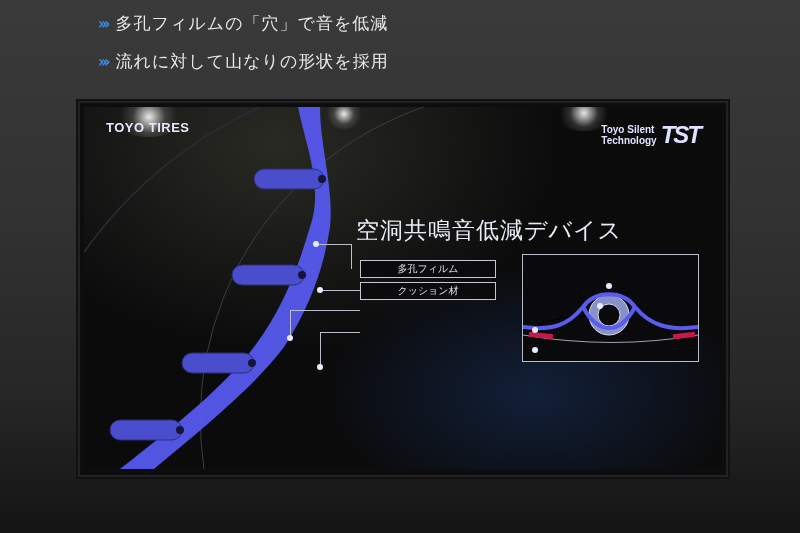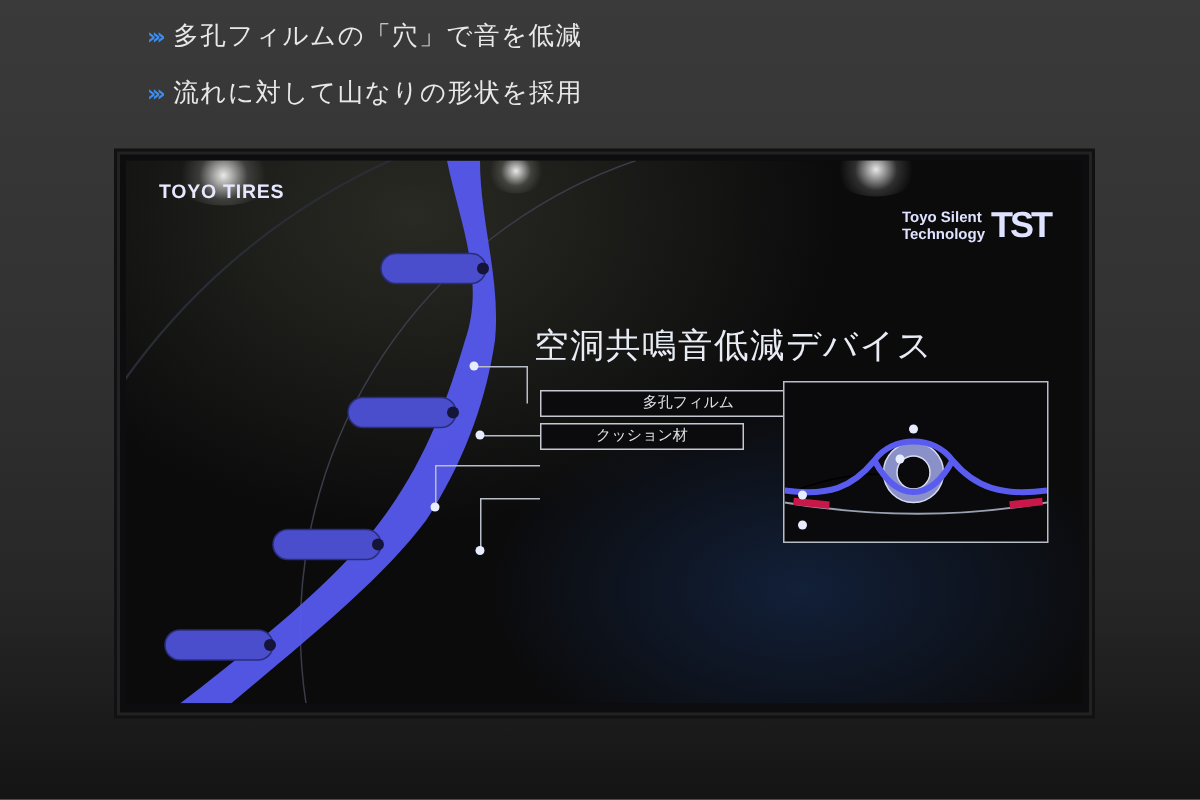--- a/index.html
+++ b/index.html
@@ -8,23 +8,23 @@
     font-family:"DejaVu Sans",sans-serif;}
   .wall-text{position:absolute;left:98px;color:#e8e8e8;font-size:17px;letter-spacing:1px;display:flex;align-items:center;gap:8px;}
   .chev{color:#3d8cf0;font-weight:bold;font-size:15px;letter-spacing:-3px;}
   .monitor{position:absolute;left:78px;top:101px;width:646px;height:372px;background:#0d0d0f;border:2px solid #222;box-shadow:0 0 0 2px #111;}
   .screen{position:absolute;left:4px;top:4px;right:4px;bottom:6px;overflow:hidden;
     background:radial-gradient(ellipse at 30% 10%,#2a2a24 0%,#0b0b0c 45%),#08090c;}
   .glare{position:absolute;border-radius:50%;background:radial-gradient(circle,rgba(255,255,255,.9) 0,rgba(255,255,255,.15) 40%,transparent 70%);}
   .grid{position:absolute;left:240px;top:160px;width:420px;height:210px;
     background:radial-gradient(ellipse at 50% 60%,rgba(30,70,140,.35),transparent 70%);}
   .logo-toyo{position:absolute;left:22px;top:13px;color:#e6e8ff;font-weight:900;font-size:13px;letter-spacing:0.5px;font-family:"Liberation Sans",sans-serif;}
-  .logo-tst{position:absolute;right:22px;top:14px;display:flex;align-items:center;gap:4px;color:#dfe3ff;font-family:"Liberation Sans",sans-serif;margin-top:16px;}
+  .logo-tst{position:absolute;right:22px;top:14px;display:flex;align-items:center;gap:4px;color:#dfe3ff;font-family:"Liberation Sans",sans-serif;}
   .logo-tst .small{font-size:10px;font-weight:bold;line-height:11px;}
-  .logo-tst .big{font-size:24px;font-weight:900;letter-spacing:-2px;}
+  .logo-tst .big{font-size:24px;font-weight:900;font-style:italic;letter-spacing:-2px;}
   .title{position:absolute;left:272px;top:108px;color:#e8ecf4;font-size:23px;letter-spacing:1px;}
   .label-box{position:absolute;left:276px;width:134px;height:16px;border:1.5px solid #c5c8d0;background:#0b0b0d;color:#e0e2e8;font-size:10px;text-align:center;line-height:16px;}
   .line{position:absolute;background:#b9bdc8;}
   .dot{position:absolute;width:6px;height:6px;border-radius:50%;background:#e8ecff;}
   .detail{position:absolute;left:438px;top:147px;width:175px;height:106px;border:1.5px solid #b9bdc8;background:#0a0a0c;overflow:hidden;}
 </style>
 </head>
 <body>
 
 <div class="wall-text" style="top:12px;">
@@ -65,21 +65,21 @@
     <div class="logo-tst">
       <div class="small">
           <div>Toyo Silent</div>
           <div>Technology</div>
         </div>
       <div class="big">TST</div>
     </div>
 
     <div class="title">空洞共鳴音低減デバイス</div>
 
-    <div class="label-box" style="top:153px;padding-left:31px;">多孔フィルム</div>
+    <div class="label-box" style="top:153px;">多孔フィルム</div>
     <div class="label-box" style="top:175px;">クッション材</div>
 
     <div class="line" style="left:232px;top:137px;width:36px;height:1px;"></div>
     <div class="line" style="left:267px;top:137px;width:1px;height:25px;"></div>
     <div class="dot" style="left:229px;top:134px;"></div>
     <div class="line" style="left:236px;top:183px;width:40px;height:1px;"></div>
     <div class="dot" style="left:233px;top:180px;"></div>
     <div class="line" style="left:206px;top:203px;width:70px;height:1px;"></div>
     <div class="line" style="left:206px;top:203px;width:1px;height:27px;"></div>
     <div class="dot" style="left:203px;top:228px;"></div>

